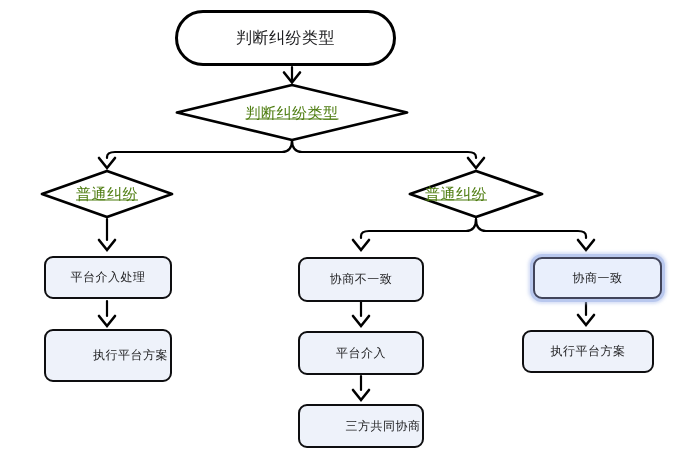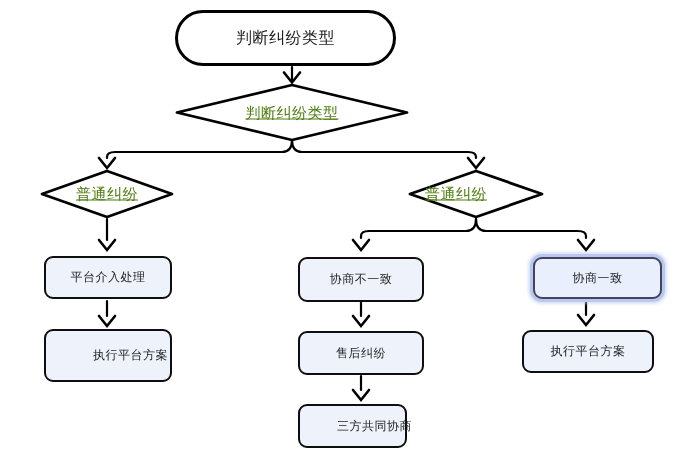--- a/index.html
+++ b/index.html
@@ -134,24 +134,24 @@
 
   <div class="node" style="left:44px; top:329px; width:128px; height:53px;padding-left:45px;">
     <span>执行平台方案</span>
   </div>
 
   <div class="node" style="left:298px; top:257px; width:126px; height:45px;">
     <span>协商不一致</span>
   </div>
 
   <div class="node" style="left:298px; top:331px; width:126px; height:44px;">
-    <span>售后纠纷</span>
+    <span>平台介入</span>
   </div>
 
-  <div class="node" style="left:298px; top:404px; width:109px; height:44px;padding-left:44px;">
+  <div class="node" style="left:298px; top:404px; width:126px; height:44px;padding-left:44px;">
     <span>三方共同协商</span>
   </div>
 
   <div class="node highlight" style="left:523px; top:257px; width:129px; height:42px;margin-left:10px;">
     <span>协商一致</span>
   </div>
 
   <div class="node" style="left:522px; top:330px; width:132px; height:43px;">
     <span>执行平台方案</span>
   </div>

